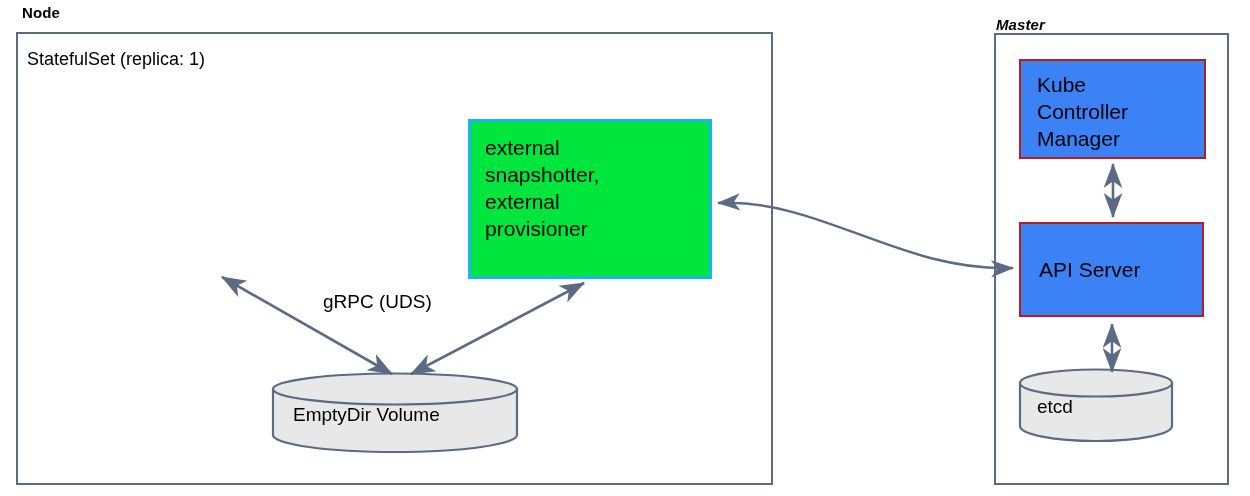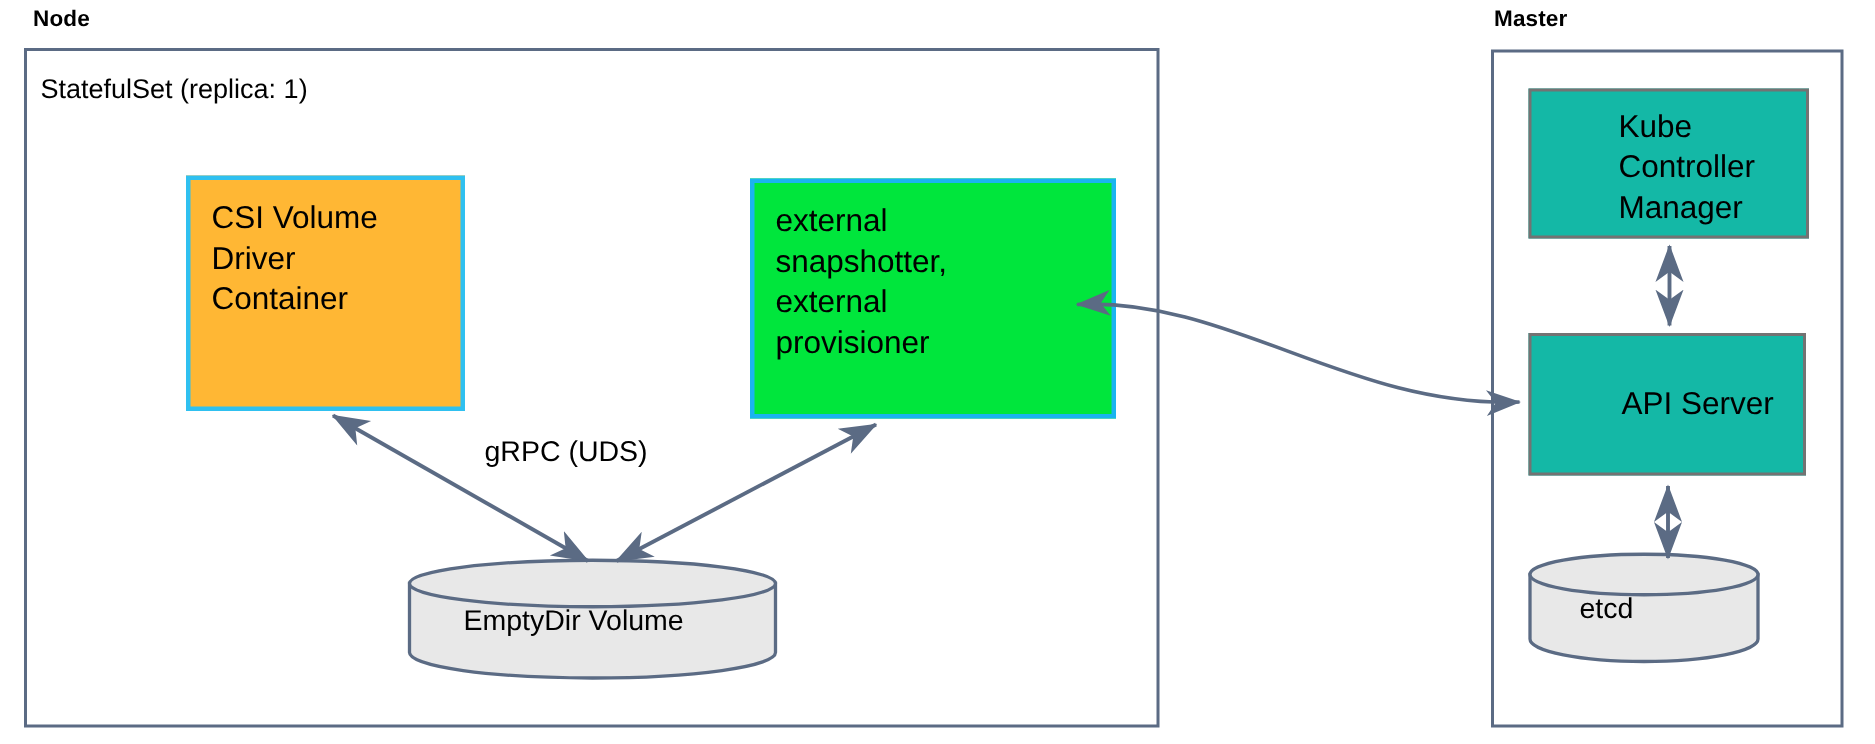--- a/index.html
+++ b/index.html
@@ -51,37 +51,35 @@
   }
   .box-orange {
     background: #ffb734;
     border: 3px solid #2fc0f0;
   }
   .box-green {
     background: #00e63c;
     border: 3px solid #1ab4f0;
   }
   .box-gray {
-    background: #14b8a6;
-    border: 2px solid #737373;
-    padding-left: 42px;
+    background: #3b82f6;
+    border: 2px solid #b91c1c;
   }
   .box-gray .node-text { padding: 10px 0 0 16px; }
   .box-gray.centered { align-items: center; }
   .box-gray.centered .node-text { padding: 0 0 0 18px; }
 
   .cylinder {
     position: absolute;
   }
   .cyl-label {
     position: absolute;
     font-size: 19px;
     color: #000000;
     white-space: nowrap;
-    margin-left: 16px;
   }
   .edge-label {
     position: absolute;
     font-size: 19px;
     color: #000000;
     white-space: nowrap;
     text-align: right;
   }
   svg.overlay {
     position: absolute;
@@ -96,44 +94,39 @@
 <body>
 
 <div id="canvas">
 
   <div class="group-label" style="left:22px; top:4px;text-align:center;">Node</div>
 
   <div class="group-box" style="left:16px; top:32px; width:757px; height:453px;"></div>
 
   <div class="group-title" style="left:27px; top:49px;">StatefulSet (replica: 1)</div>
 
-  <div class="node-box box-orange" style="left:124px; top:117px; width:186px; height:157px;">
-    <div class="node-text">CSI Volume
-Driver
-Container</div>
-  </div>
 
-  <div class="node-box box-green" style="left:468px; top:119px; width:244px; height:160px;margin-left:32px;">
+  <div class="node-box box-green" style="left:468px; top:119px; width:244px; height:160px;">
     <div class="node-text">external
 snapshotter,
 external
 provisioner</div>
   </div>
 
   <div class="cylinder" style="left:270px; top:372px; width:250px; height:82px;">
     <svg width="250" height="82" viewBox="0 0 250 82">
       <path d="M3,17 L3,63 A122,17 0 0 0 247,63 L247,17 Z" fill="#e8e8e8" stroke="#5b6b84" stroke-width="2.2"></path>
       <ellipse cx="125" cy="17" rx="122" ry="15.5" fill="#e8e8e8" stroke="#5b6b84" stroke-width="2.2"></ellipse>
     </svg>
   </div>
   <div class="cyl-label" style="left:293px; top:404px;">EmptyDir Volume</div>
 
   <div class="edge-label" style="left:323px; top:291px;">gRPC (UDS)</div>
 
-  <div class="group-label" style="left:996px; top:4px;">Master</div>
+  <div class="group-label" style="left:996px; top:16px;font-style:italic;">Master</div>
 
   <div class="group-box" style="left:994px; top:33px; width:235px; height:452px;"></div>
 
   <div class="node-box box-gray" style="left:1019px; top:59px; width:187px; height:100px;">
     <div class="node-text">Kube
 Controller
 Manager</div>
   </div>
 
   <div class="node-box box-gray centered" style="left:1019px; top:222px; width:185px; height:95px;">

